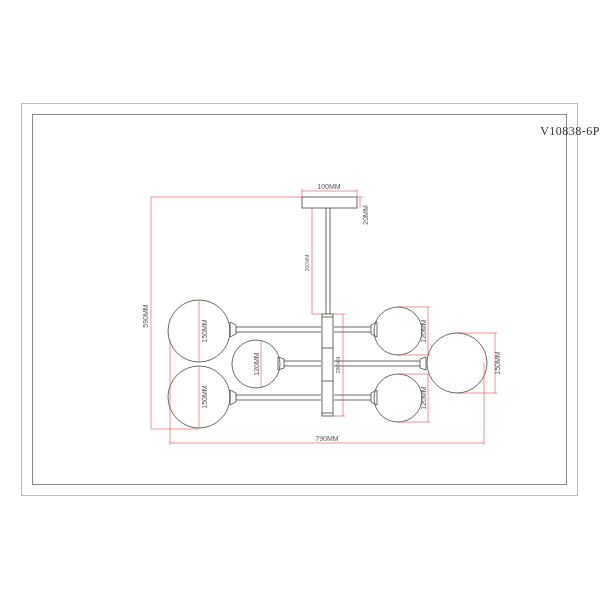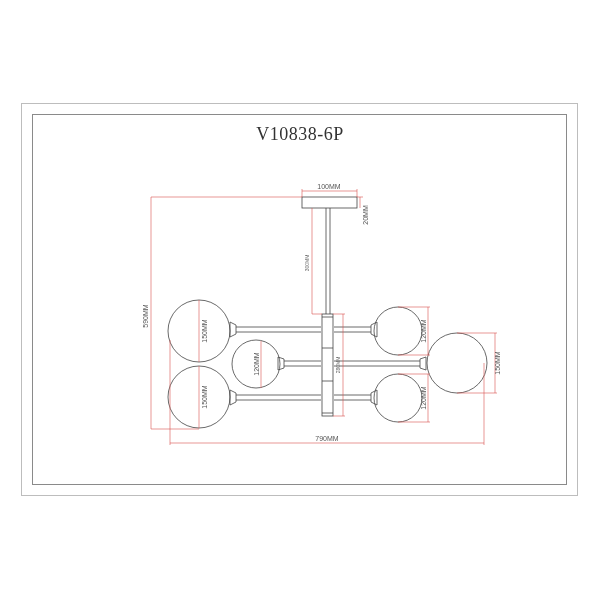--- a/index.html
+++ b/index.html
@@ -1,19 +1,19 @@
 <!DOCTYPE html>
 <html><head>
   <meta charset="utf-8">
   <style>
     html, body { margin: 0; padding: 0; background: #ffffff; }
     body { width: 600px; height: 600px; position: relative; overflow: hidden; font-family: "Liberation Serif", serif; }
     .frame-outer { position: absolute; left: 21px; top: 103px; width: 557px; height: 393px; border: 1px solid #bdbdbd; box-sizing: border-box; }
     .frame-inner { position: absolute; left: 32px; top: 114px; width: 535px; height: 371px; border: 1px solid #8a8a8a; box-sizing: border-box; }
-    .title { position: absolute; left: 0; width: 600px; top: 124px; text-align: center; font-size: 18px; color: #333; letter-spacing: 0.5px; }
+    .title { position: absolute; left: 0; width: 600px; top: 124px; text-align: right; font-size: 12px; color: #333; letter-spacing: 0.5px; }
     svg.drawing { position: absolute; left: 0; top: 0; }
     .dim-text { font-family: "Liberation Sans", sans-serif; font-size: 7px; fill: #555; }
     .dim-text-sm { font-family: "Liberation Sans", sans-serif; font-size: 5px; fill: #666; }
   </style>
 </head>
 <body>
 
 <div class="frame-outer"></div>
 <div class="frame-inner"></div>
 <div class="title">V10838-6P</div>

